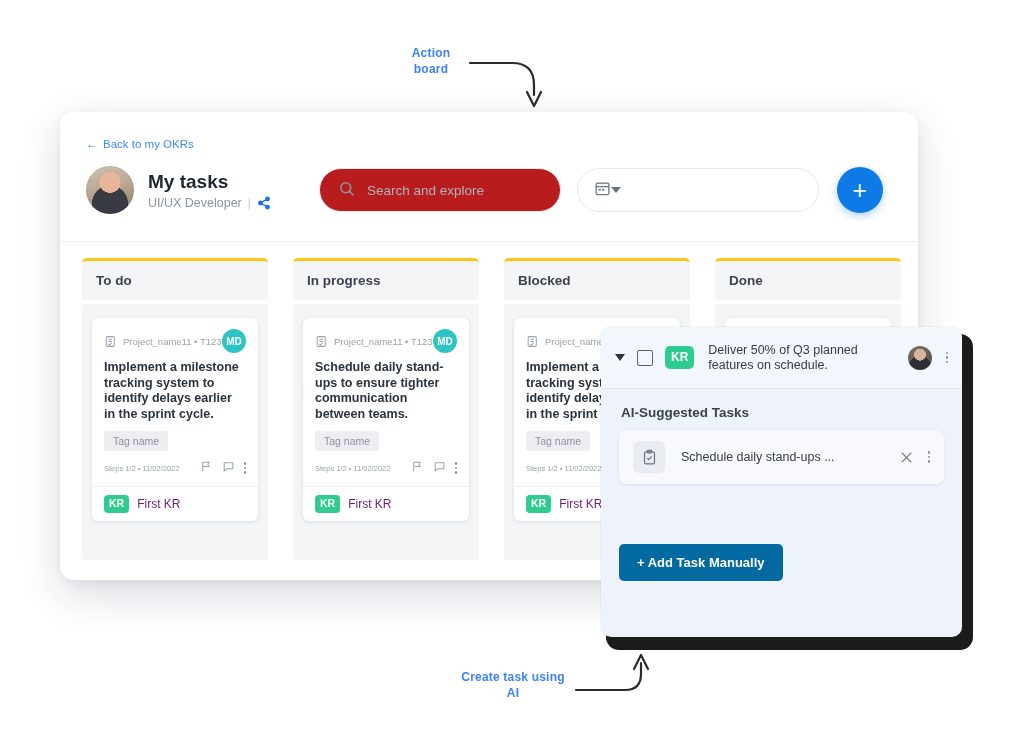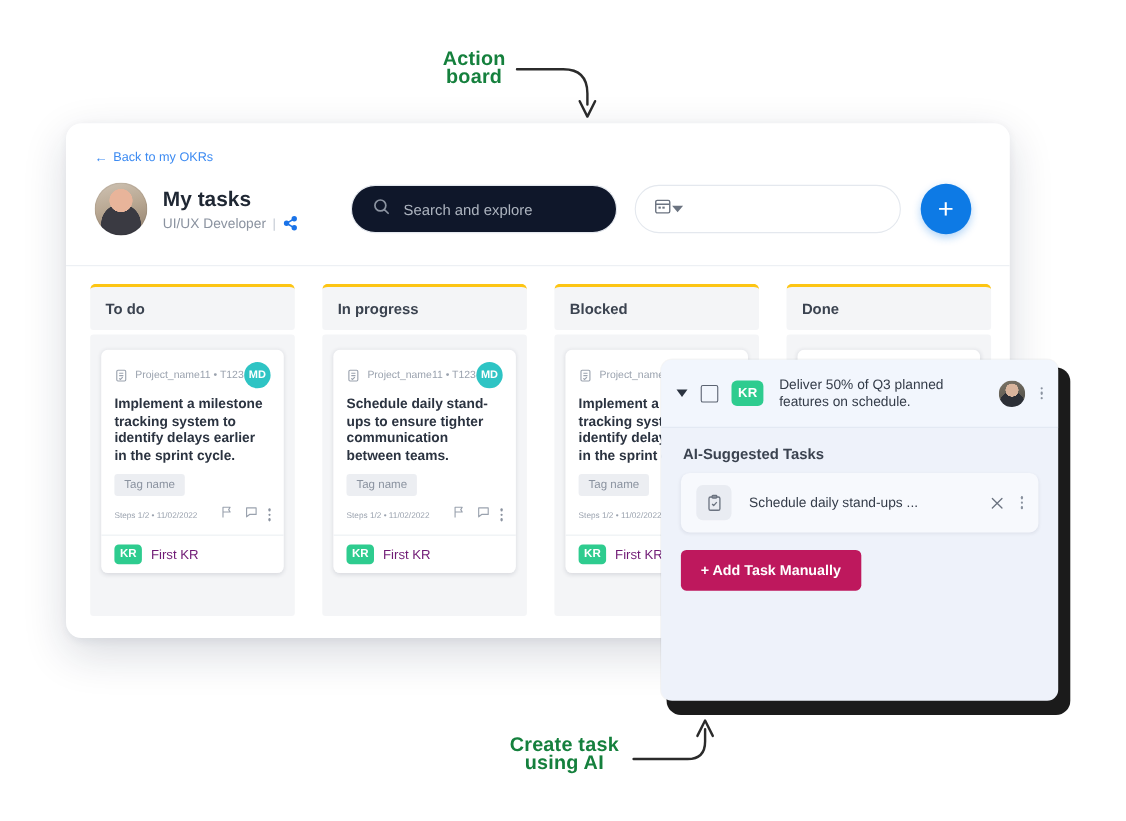--- a/index.html
+++ b/index.html
@@ -9,23 +9,23 @@
     font-family: "Liberation Sans", sans-serif;
     overflow: hidden;
   }
   #stage { position: relative; width: 1024px; height: 746px; background: #fff; }
 
   
   .annot-label {
     position: absolute;
     font-family: "Liberation Sans", sans-serif;
     font-weight: 700;
-    font-size: 18px;
+    font-size: 12px;
     line-height: 16px;
-    color: #15803d;
+    color: #3b82f6;
     text-align: center;
     letter-spacing: .2px;
   }
   #annot-top { left: 396px; top: 45px; width: 70px; }
   #annot-bottom { left: 455px; top: 669px; width: 116px; }
   .annot-svg { position: absolute; left: 0; top: 0; width: 1024px; height: 746px; pointer-events: none; }
 
   
   #board {
     position: absolute;
@@ -61,21 +61,21 @@
   .subtitle-row { display: flex; align-items: center; gap: 6px; margin-top: 3px; }
   .subtitle { font-size: 12.5px; color: #8b93a0; }
   .pipe { color: #c4cad3; font-size: 12px; }
   .share-icon { color: #1a73e8; display: inline-flex; }
 
   .search-box {
     margin-left: 48px;
     width: 242px; height: 44px;
     border: 1px solid #e4e8ee; border-radius: 22px;
     display: flex; align-items: center; gap: 12px; padding: 0 18px;
-    background: #0f172a; cursor: text;
+    background: #b91c1c; cursor: text;
   }
   .search-ph { font-size: 13.5px; color: #adb4bf; }
 
   .date-box {
     margin-left: 16px;
     width: 242px; height: 44px;
     border: 1px solid #e4e8ee; border-radius: 22px;
     display: flex; align-items: center; padding: 0 16px;
     background: #fff; cursor: pointer; position: relative;
   }
@@ -188,24 +188,24 @@
     display: flex; align-items: center; padding: 0 14px;
   }
   .ai-row-icon {
     width: 32px; height: 32px; border-radius: 6px; background: #e9ecf2;
     display: flex; align-items: center; justify-content: center; color: #6b7380; flex: none;
   }
   .ai-row-label { flex: 1; margin-left: 16px; font-size: 12.5px; color: #343c49; }
   .x-btn { color: #6b7380; cursor: pointer; display: inline-flex; margin-right: 14px; }
   .ai-footer { padding: 2px 18px 0 18px; }
   .add-manual-btn {
-    background: #be185d; color: #fff; border: none;
+    background: #0369a1; color: #fff; border: none;
     font-family: "Liberation Sans", sans-serif;
     font-size: 13px; font-weight: 700;
-    padding: 11px 18px; border-radius: 5px; cursor: pointer;
+    padding: 11px 18px; border-radius: 5px; cursor: pointer; margin-top: 44px;
   }
 </style>
 </head>
 <body>
 
 <div id="stage">
 
   <svg class="annot-svg" viewBox="0 0 1024 746">
     <path d="M470 63 H512 Q534 63 534 85 V95" fill="none" stroke="#2b2b2b" stroke-width="2.2" stroke-linecap="round"></path>
     <path d="M527 92 L534 106 L541 92" fill="none" stroke="#2b2b2b" stroke-width="2.2" stroke-linecap="round" stroke-linejoin="round"></path>

